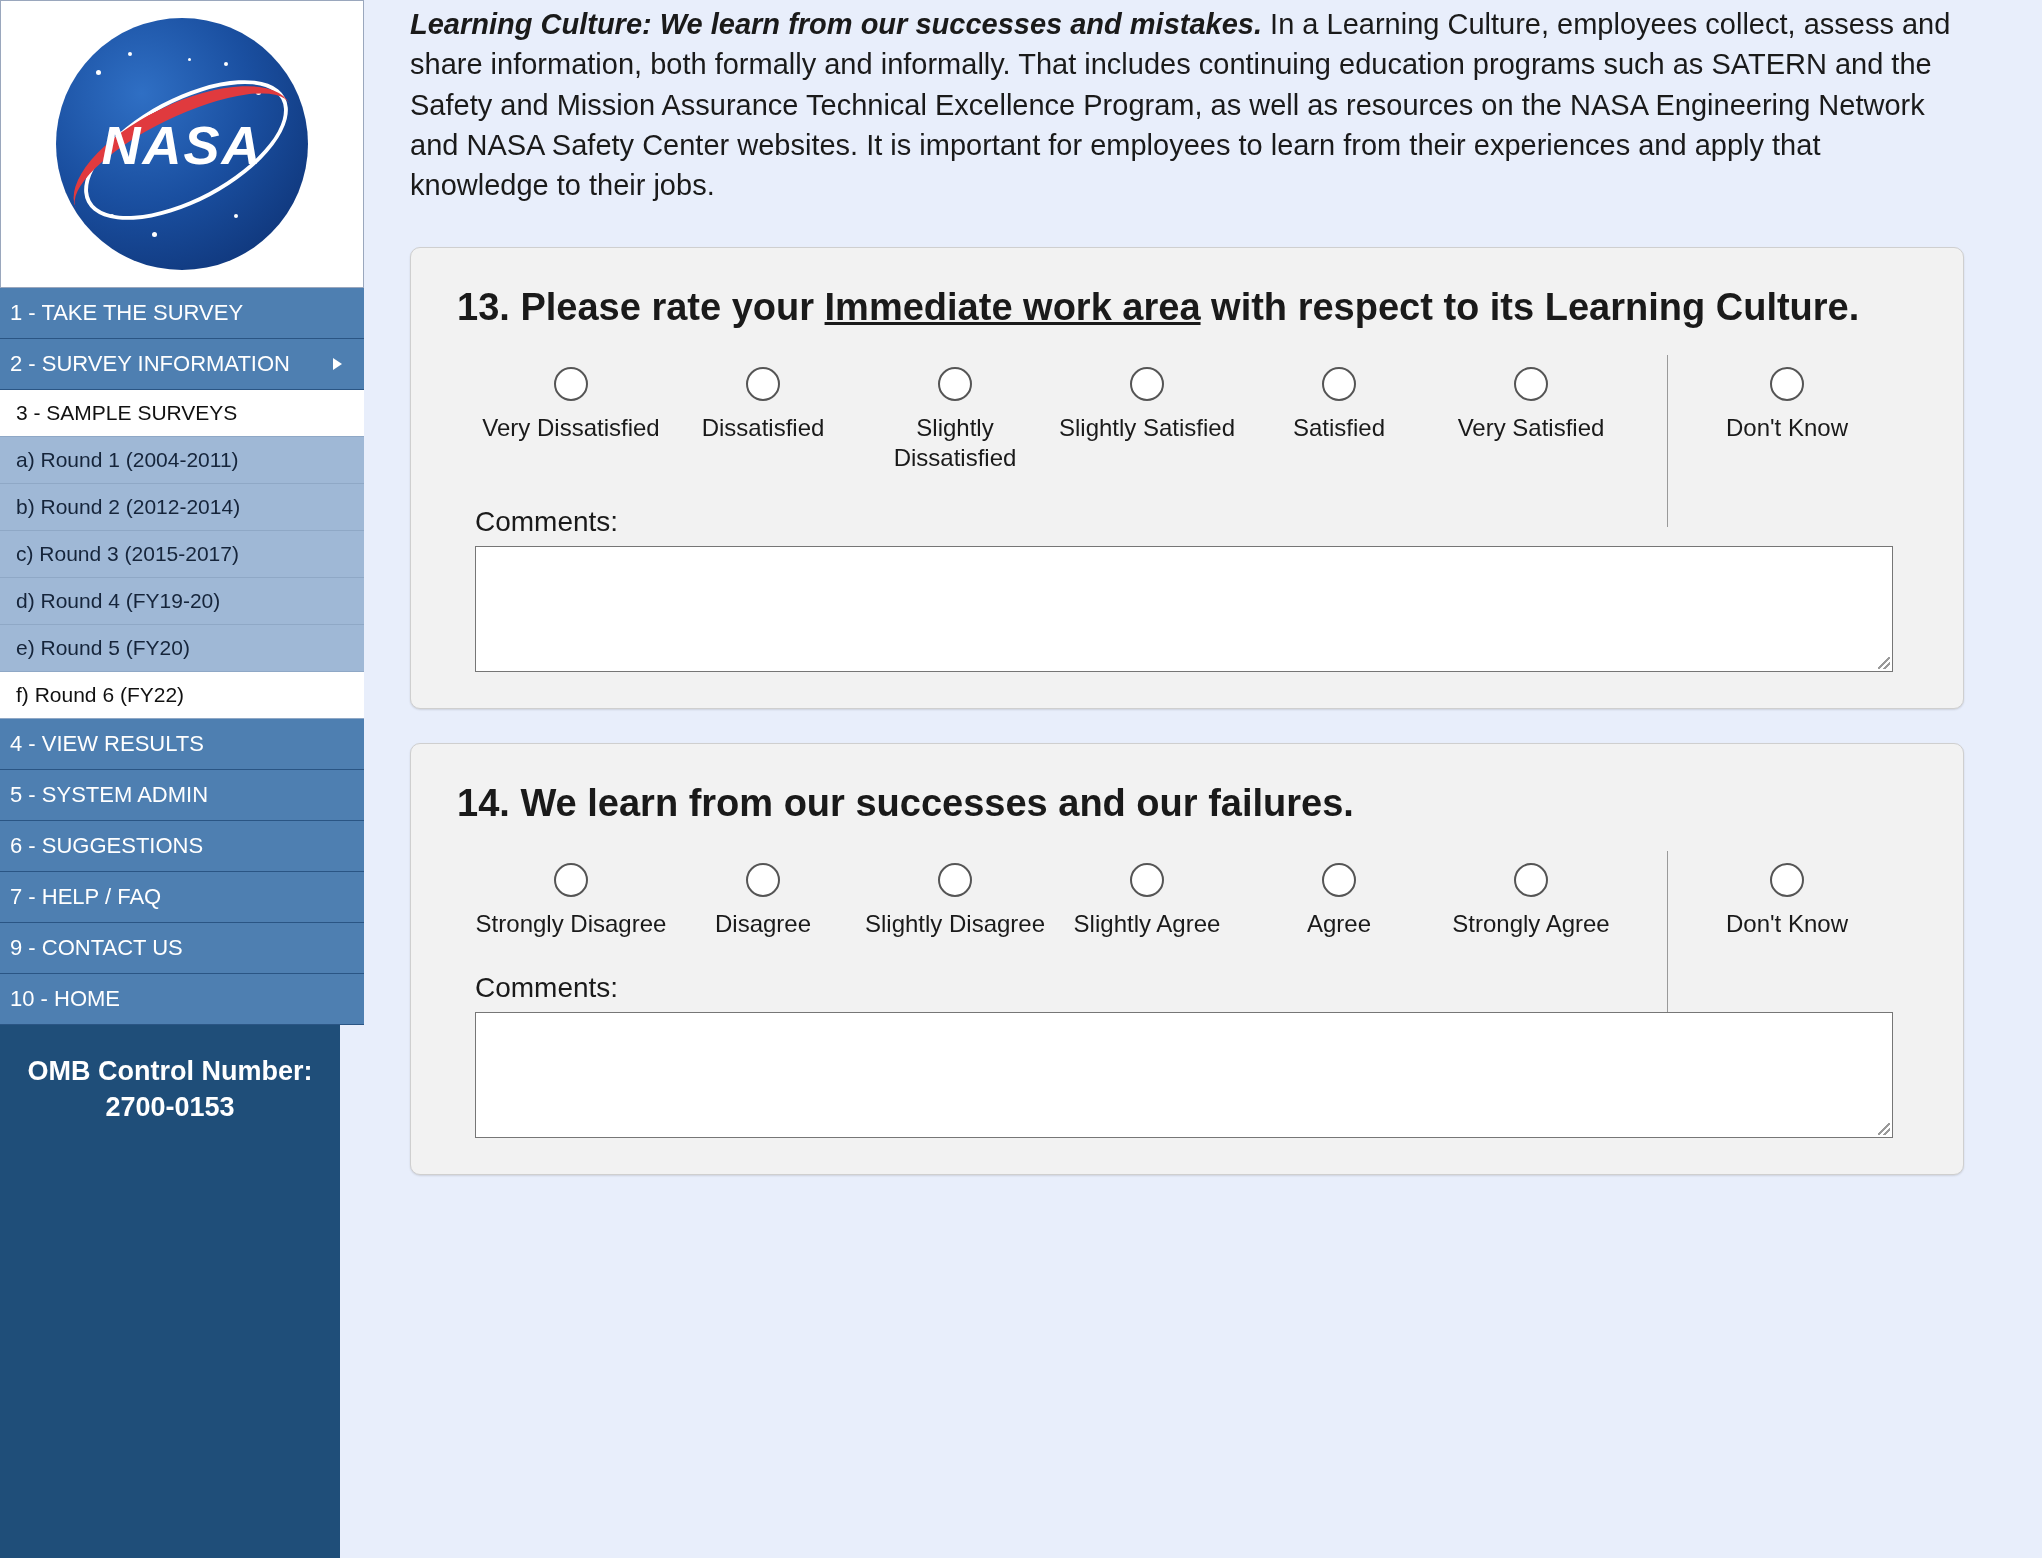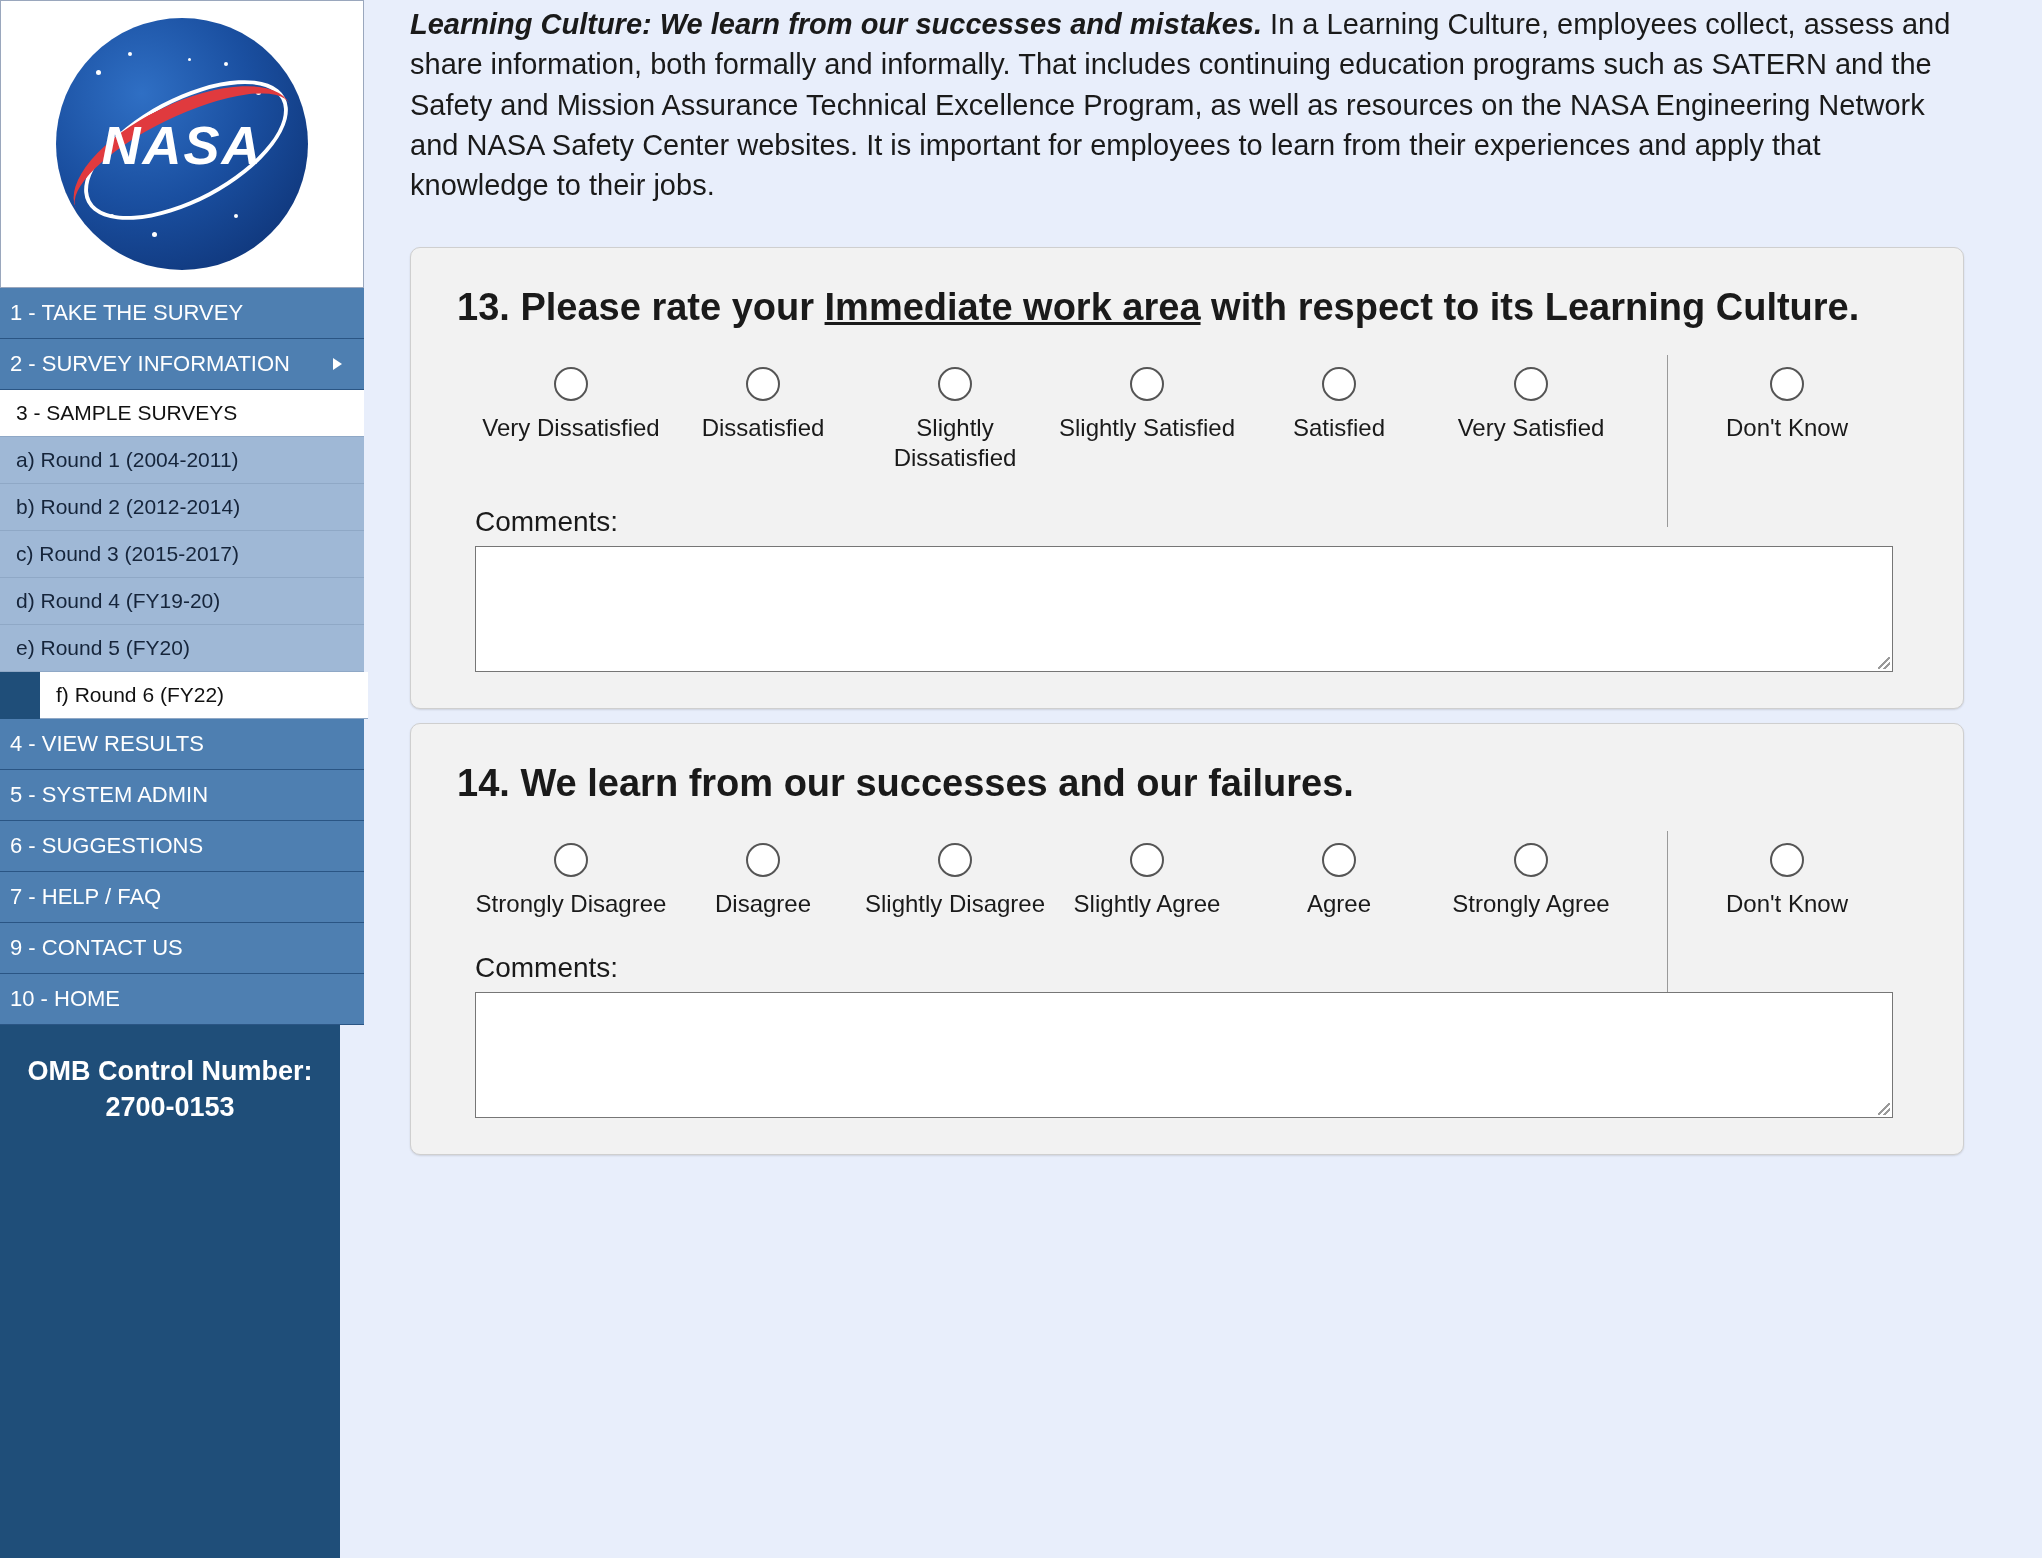--- a/index.html
+++ b/index.html
@@ -51,21 +51,20 @@
     border-bottom: 1px solid #8fa8c6;
     color: #15243a;
     font-size: 21px;
     padding: 11px 10px 11px 16px;
     background: #9fb8d6;
     white-space: nowrap;
   }
   .sub-item.active {
     background: #ffffff;
     color: #111111;
-    margin-left: 40px;
   }
   .caret-right {
     position: absolute;
     right: 22px;
     top: 50%;
     transform: translateY(-50%);
     width: 0; height: 0;
     border-left: 9px solid #ffffff;
     border-top: 6px solid transparent;
     border-bottom: 6px solid transparent;
@@ -112,21 +111,21 @@
   .card {
     margin: 0 78px 0 42px;
     background: #f2f2f2;
     border: 1px solid #cfcfcf;
     border-radius: 10px;
     box-shadow: 0 1px 2px rgba(0,0,0,0.12);
     padding: 30px 34px 36px 34px;
     box-sizing: border-box;
   }
   #card1 { margin-top: 42px; }
-  #card2 { margin-top: 14px; }
+  #card2 { margin-top: 34px; }
   .q-title {
     font-size: 38px;
     font-weight: bold;
     color: #1a1a1a;
     margin: 8px 0 0 12px;
   }
   .q-title u { text-decoration: underline; }
   .scale {
     display: flex;
     margin-top: 38px;

